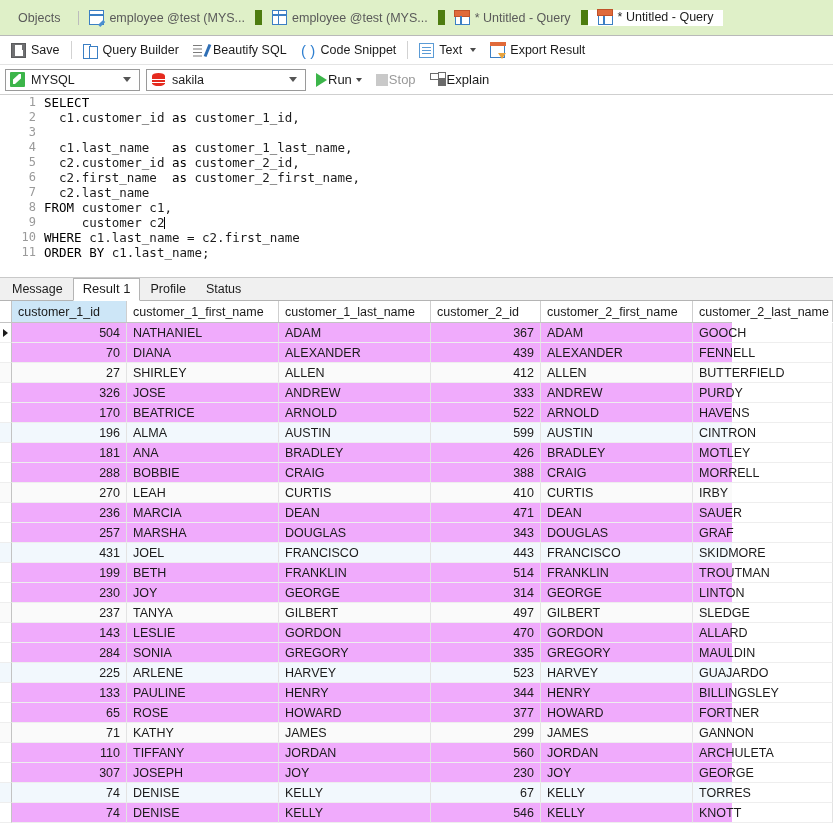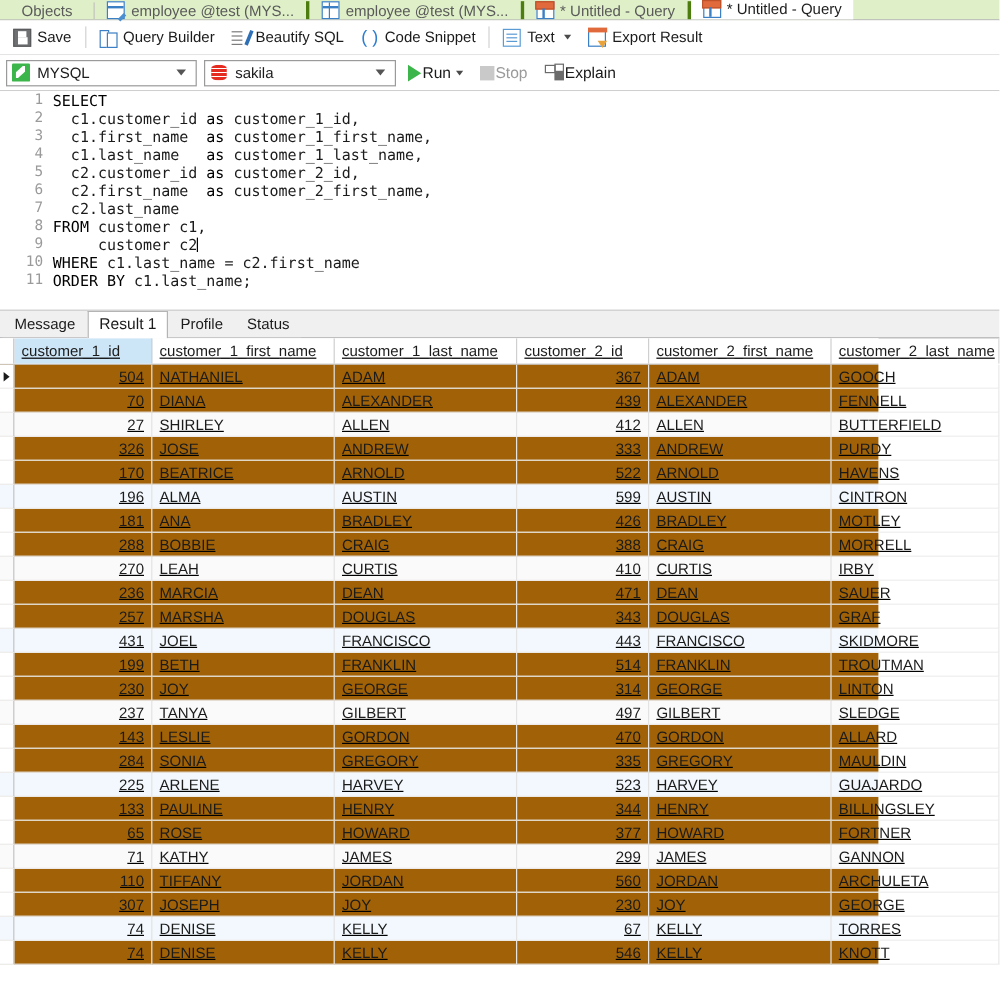--- a/index.html
+++ b/index.html
@@ -6,35 +6,35 @@
   html, body {
     margin: 0; padding: 0;
     width: 833px; height: 826px;
     background: #ffffff;
     font-family: "Liberation Sans", sans-serif;
     overflow: hidden;
   }
 
   
   #tabbar {
-    height: 17px;
+    height: 36px;
     display: flex;
-    align-items: flex-end;
+    align-items: center;
     background: #dff0c8;
     border-bottom: 1px solid #b9b9b9;
   }
   .tab {
     display: flex;
     align-items: center;
     gap: 5px;
     padding: 0 10px;
     font-size: 12.5px;
     color: #5a5a5a;
     background: #dff0c8;
-    border-right: 3px solid #4d7c0f;
+    border-right: 7px solid #4d7c0f;
     white-space: nowrap;
     position: relative;
   }
   .tab.plain { background: #dff0c8; border-right: 1px solid #bcbcbc; padding: 0 18px; }
   .tab.active {
     background: #ffffff;
     color: #1d1d1d;
     border-right: none;
     border-bottom: 1px solid #ffffff;
   }
@@ -133,21 +133,21 @@
     gap: 6px;
   }
   .combo {
     height: 22px;
     border: 1px solid #9a9a9a;
     background: #ffffff;
     display: flex; align-items: center;
     padding: 0 2px 0 4px;
     font-size: 12.5px; color: #1b1b1b;
   }
-  #combo-conn { width: 159px; }
+  #combo-conn { width: 135px; }
   #combo-db   { width: 160px; }
   .combo .cname { flex: 1; padding-left: 6px; white-space: nowrap; overflow: hidden; }
   .combo .chev {
     width:0; height:0; border-left:4px solid transparent; border-right:4px solid transparent;
     border-top:5px solid #555; margin-right: 6px;
   }
   .ic-mysql {
     width:15px; height:15px; flex:0 0 15px; background:#3cb54a; position:relative; border-radius:1px;
   }
   .ic-mysql::before {
@@ -210,21 +210,21 @@
   }
   .rtab.active {
     background: #ffffff;
     border: 1px solid #b4b4b4;
     border-bottom: 1px solid #ffffff;
     margin-bottom: -1px;
     font-size: 13px;
   }
 
   
-  #grid { background:#fff; width:732px;text-decoration:underline; }
+  #grid { background:#fff; width:732px; }
   .grow { display:flex; height:20px; align-items:stretch; }
   .ghead { height:22px; background:#ffffff; border-bottom:1px solid #c3c3c3; }
   .gcell {
     font-size: 12.5px; color:#1b1b1b;
     border-right: 1px solid #e3e3e3;
     border-bottom: 1px solid #eeeeee;
     padding: 0 6px;
     display:flex; align-items:center;
     overflow:hidden; white-space:nowrap;
   }
@@ -241,21 +241,21 @@
     content:""; position:absolute; left:3px; top:50%; margin-top:-4px;
     width:0;height:0;border-top:4px solid transparent;border-bottom:4px solid transparent;border-left:5px solid #1b1b1b;
   }
   .c-num { justify-content:flex-end; }
   .w1 { width:115px; flex:0 0 115px; }
   .w2 { width:152px; flex:0 0 152px; }
   .w3 { width:152px; flex:0 0 152px; }
   .w4 { width:110px; flex:0 0 110px; }
   .w5 { width:152px; flex:0 0 152px; }
   .w6 { width:140px; flex:0 0 140px; }
-  .rowA { background:#a16207; }
+  .rowA { background:#f0abfc; }
   .rowB { background:#fafafa; }
   .rowH { background:#f2f8fd; }
 </style>
 </head>
 <body>
 
 <div id="tabbar">
     <div class="tab plain">
       <span>Objects</span>
     </div>
@@ -329,21 +329,21 @@
   </div>
   <div class="runbtn">
     <span class="ic-explain"></span>
     <span>Explain</span>
   </div>
 </div>
 
 <div id="editor">
     <div class="codeline"><span class="gutter">1</span><span class="code"><span class="kw">SELECT</span></span></div>
     <div class="codeline"><span class="gutter">2</span><span class="code"><span>  c1.customer_id </span><span class="kw">as</span><span> customer_1_id,</span></span></div>
-    <div class="codeline"><span class="gutter">3</span><span class="code"><span>  c1.first_name  </span><span class="kw">as</span><span> customer_1_first_name,</span></span></div>
+    <div class="codeline"><span class="gutter">3</span></div>
     <div class="codeline"><span class="gutter">4</span><span class="code"><span>  c1.last_name   </span><span class="kw">as</span><span> customer_1_last_name,</span></span></div>
     <div class="codeline"><span class="gutter">5</span><span class="code"><span>  c2.customer_id </span><span class="kw">as</span><span> customer_2_id,</span></span></div>
     <div class="codeline"><span class="gutter">6</span><span class="code"><span>  c2.first_name  </span><span class="kw">as</span><span> customer_2_first_name,</span></span></div>
     <div class="codeline"><span class="gutter">7</span><span class="code"><span>  c2.last_name</span></span></div>
     <div class="codeline"><span class="gutter">8</span><span class="code"><span class="kw">FROM</span><span> customer c1,</span></span></div>
     <div class="codeline"><span class="gutter">9</span><span class="code"><span>     customer c2</span><span class="caret-bar"></span></span></div>
     <div class="codeline"><span class="gutter">10</span><span class="code"><span class="kw">WHERE</span><span> c1.last_name = c2.first_name</span></span></div>
     <div class="codeline"><span class="gutter">11</span><span class="code"><span class="kw">ORDER BY</span><span> c1.last_name;</span></span></div>
   </div>
 

